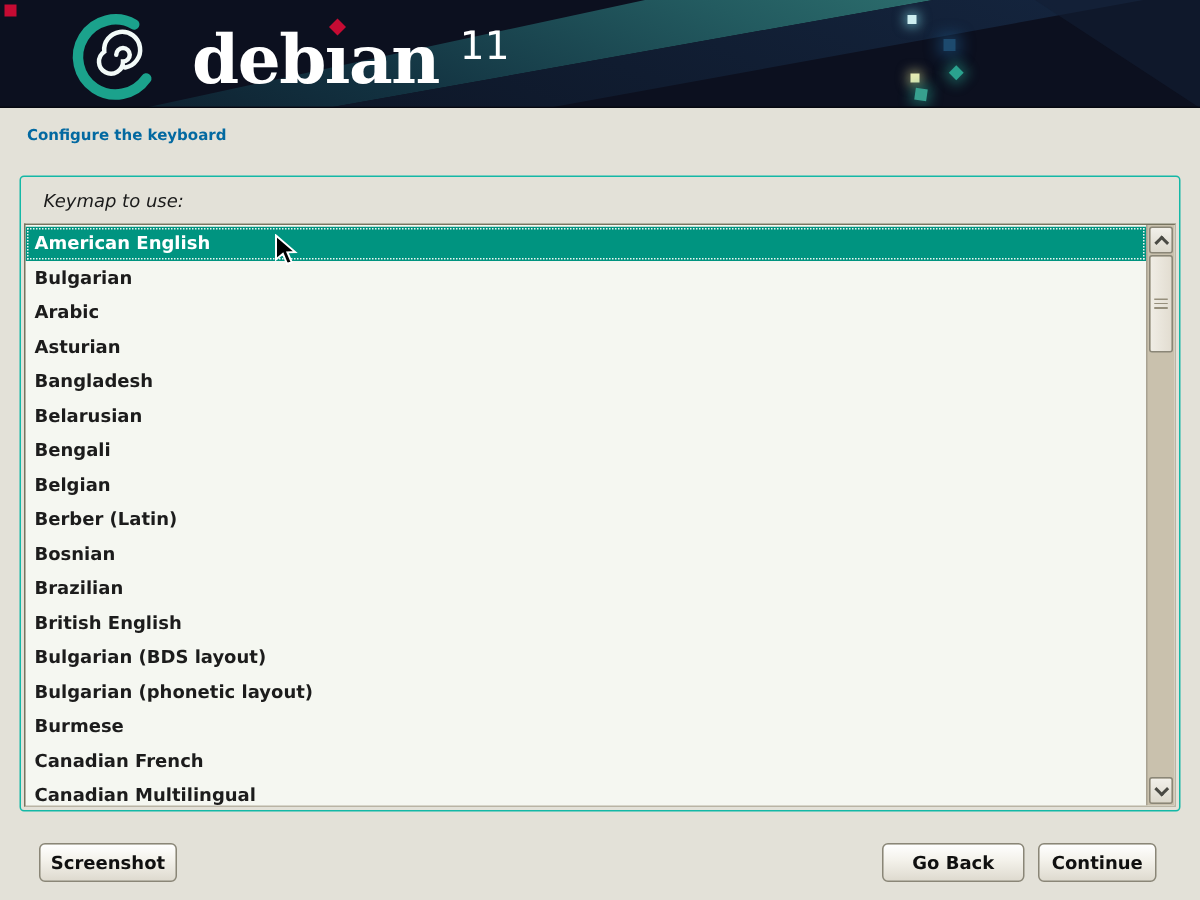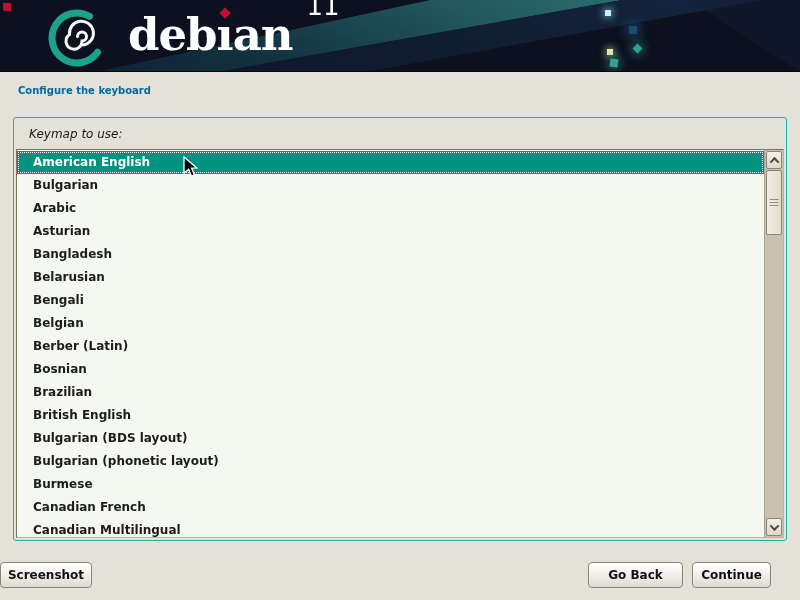--- a/index.html
+++ b/index.html
@@ -35,21 +35,21 @@
   .gs2 { left: 629px; top: 26px; width: 8px; height: 8px; background: #1d4a6e; box-shadow: 0 0 9px 4px rgba(30,90,140,.45); }
   .gs3 { left: 607px; top: 49px; width: 6px; height: 6px; background: #e9ecb4; box-shadow: 0 0 7px 2px rgba(225,225,150,.5); }
   .gs4 { left: 634px; top: 45px; width: 7px; height: 7px; background: #2aa28e; transform: rotate(45deg); box-shadow: 0 0 8px 3px rgba(40,160,140,.45); }
   .gs5 { left: 610px; top: 59px; width: 8px; height: 8px; background: #37a08e; transform: rotate(8deg); box-shadow: 0 0 8px 3px rgba(40,160,140,.45); }
   .red-square { position: absolute; left: 3px; top: 3px; width: 8px; height: 8px; background: #c60b33; }
 
   .logo-swirl { position: absolute; left: 44px; top: 6px; }
 
   .logotype {
     position: absolute; left: 128px; top: 0; height: 80px;
-    display: flex; align-items: flex-start;
+    display: flex; align-items: center;
   }
   .logotype .word {
     font-family: "DejaVu Serif", "Liberation Serif", serif;
     font-weight: 700; font-size: 45px; color: #ffffff;
     letter-spacing: -1px; line-height: 70px;
   }
   .dotless-i { position: relative; display: inline-block; }
   .i-diamond {
     position: absolute; left: 50%; top: 9px; width: 8px; height: 8px;
     margin-left: -4px; background: #c60b33; transform: rotate(45deg);
@@ -80,21 +80,21 @@
   
   .listwrap {
     position: absolute; left: 2px; top: 31px; width: 768px; height: 389px;
     background: #f5f7f1;
     border: 1px solid #77745f;
     border-bottom-color: #b9b4a4; border-right-color: #b9b4a4;
     overflow: hidden;
   }
   .rows { position: absolute; left: 0; top: 1px; right: 19px; bottom: 0; overflow: hidden; }
   .row {
-    height: 23px; line-height: 23px; padding-left: 16px;
+    height: 23px; line-height: 23px; padding-left: 6px;
     font-size: 12px; font-weight: bold; color: #1c1c1c;
     white-space: nowrap; cursor: default;
   }
   .row.selected {
     background: #009480; color: #ffffff;
     outline: 1px dotted #eef7f4; outline-offset: -2px;
   }
 
   
   .scrollbar {
@@ -126,21 +126,21 @@
   
   .btn {
     position: absolute; height: 26px;
     background: linear-gradient(#ffffff, #f3f1ea 45%, #dedacf);
     border: 1px solid #8a8677; border-radius: 4px;
     font-family: "DejaVu Sans", sans-serif;
     font-size: 12px; font-weight: bold; color: #101010;
     display: flex; align-items: center; justify-content: center;
     cursor: default;
   }
-  .btn-screenshot { left: 0; top: 562px; width: 92px; }
+  .btn-screenshot { left: 26px; top: 562px; width: 92px; }
   .btn-goback { left: 588px; top: 562px; width: 95px; }
   .btn-continue { left: 692px; top: 562px; width: 79px; }
 
   
   .cursor { position: absolute; left: 183px; top: 156px; z-index: 50; }
 </style>
 </head>
 <body>
 
 <div class="banner">

